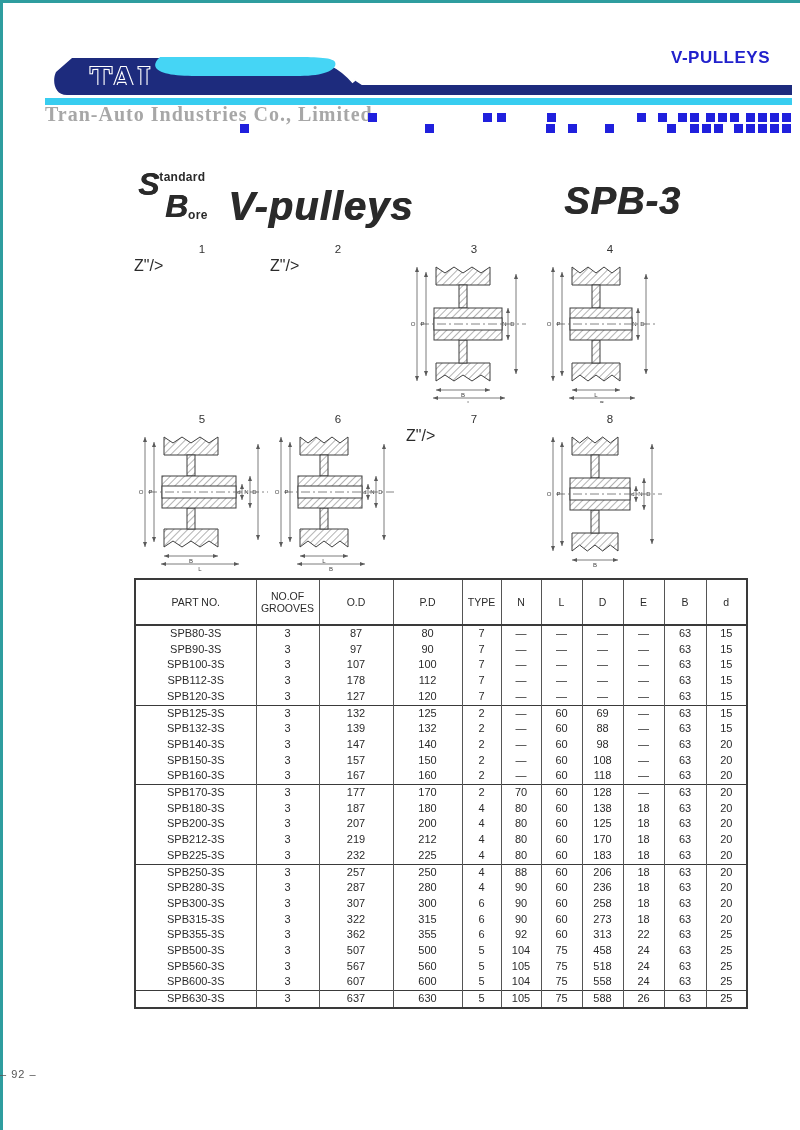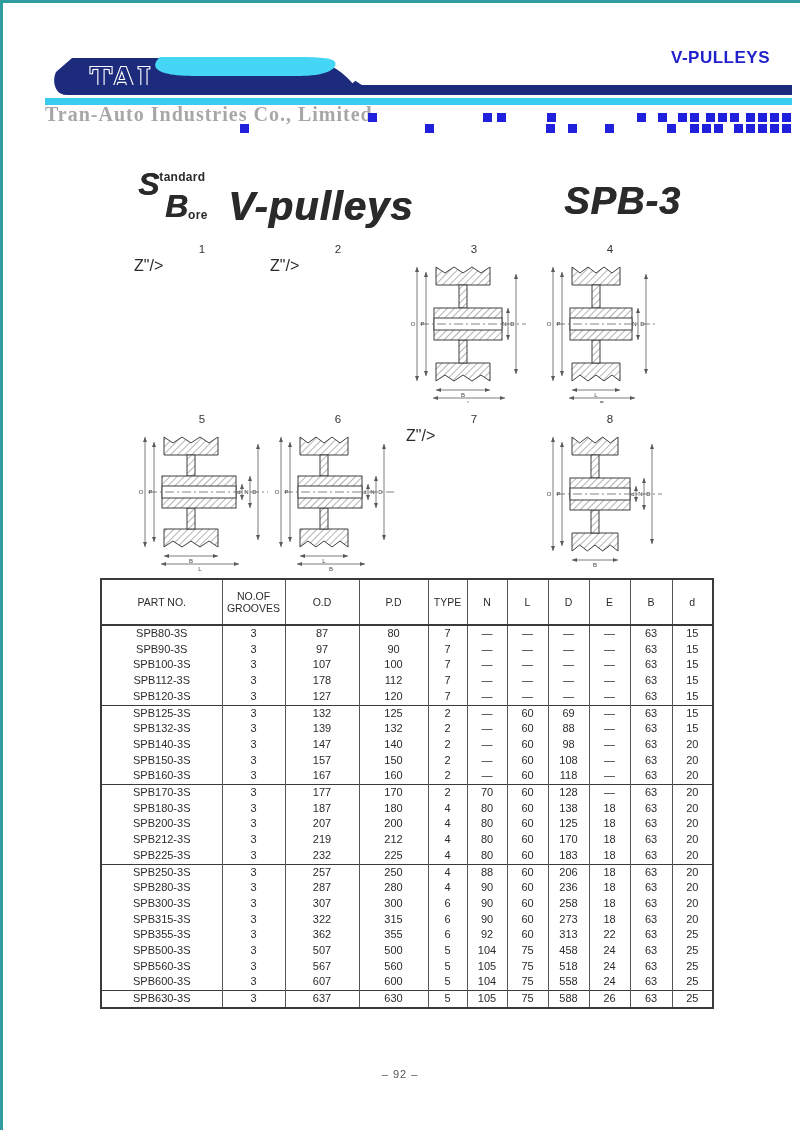--- a/index.html
+++ b/index.html
@@ -41,28 +41,28 @@
   .diag{width:136px;}
   .diag-num{text-align:center;font-size:11.5px;color:#333;height:14px;}
   .dim{stroke:#5a5a5a;stroke-width:.8;}
   .dimf{fill:#5a5a5a;}
   .dimt{font-size:6px;fill:#444;}
   .out{stroke:#3f3f3f;stroke-width:1;}
   .cl{stroke:#666;stroke-width:.8;stroke-dasharray:9 3 2 3;}
 
   
   .table-wrap{position:absolute;left:100px;top:578px;}
-  table{border-collapse:collapse;table-layout:fixed;width:612px;border:2px solid #3a3a3a;}
+  table{border-collapse:collapse;table-layout:fixed;width:612px;border:2px solid #3a3a3a;margin-left:34px;}
   th{border:1px solid #555;border-bottom:2px solid #3a3a3a;height:46px;font-weight:normal;
     font-size:10.5px;color:#2b2b2b;line-height:1.15;padding:0 1px;}
   td{border-left:1px solid #555;border-right:1px solid #555;height:15.7px;padding:0;
     font-size:11px;color:#2b2b2b;text-align:center;line-height:15.7px;white-space:nowrap;}
   tr.group-start td{border-top:1.5px solid #3a3a3a;}
 
-  .page-num{position:absolute;left:0;right:0;top:1068px;text-align:center;
+  .page-num{position:absolute;left:0;right:0;top:1068px;
     font-size:11px;color:#555;letter-spacing:1px;}
 </style>
 </head>
 <body>
 
 <div class="edge-top" data-interactable="false"></div>
 <div class="edge-left" data-interactable="false"></div>
 
 <div class="vpulleys-label" data-interactable="false">V-PULLEYS</div>
 

